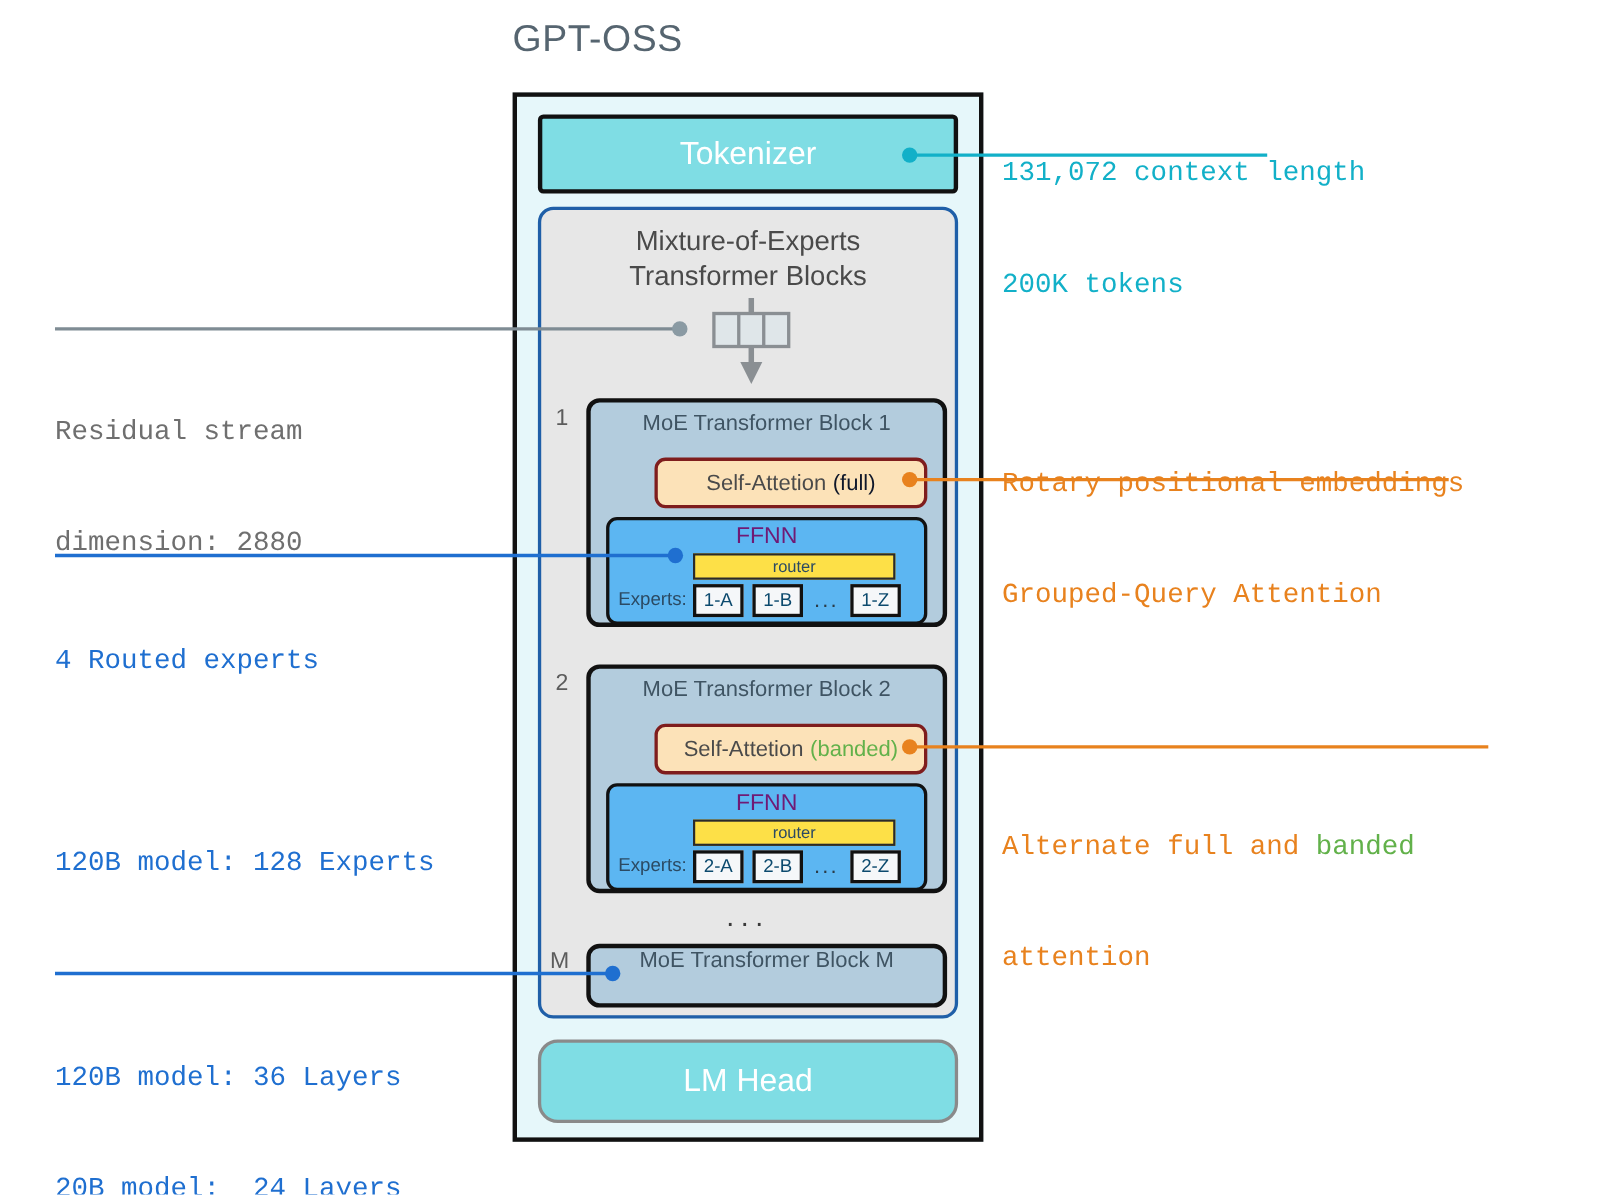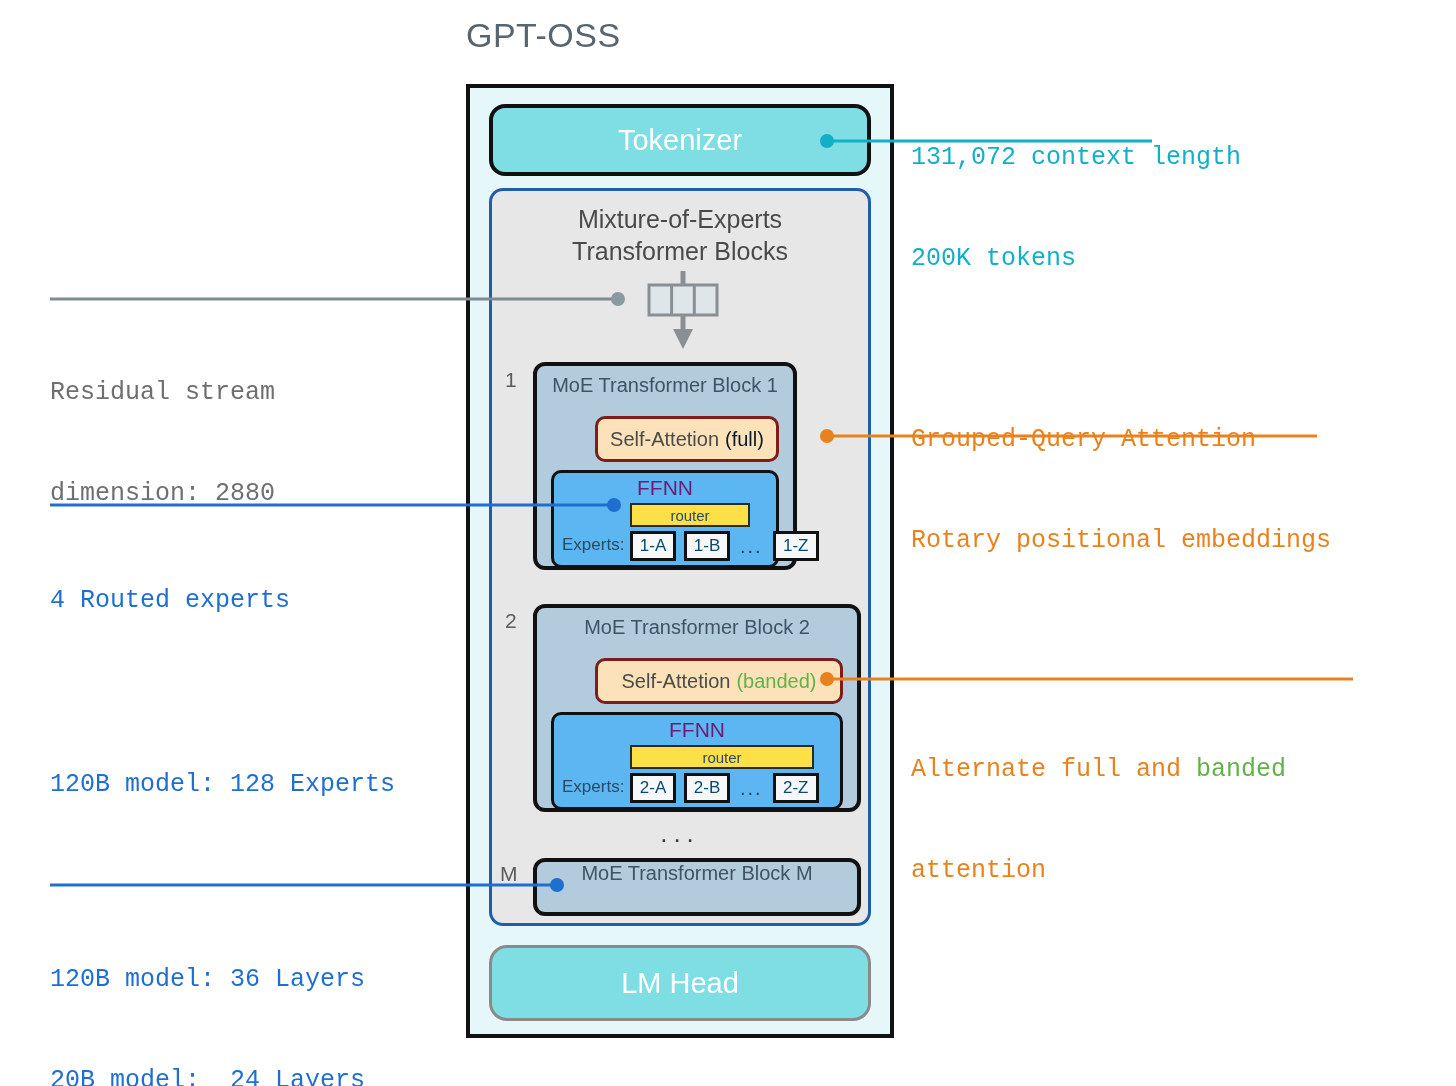--- a/index.html
+++ b/index.html
@@ -36,21 +36,21 @@
     box-sizing: border-box;
   }
 
   
   #tokenizer-box {
     position: absolute;
     left: 489px; top: 104px;
     width: 382px; height: 72px;
     background: #7fdde4;
     border: 4px solid #111111;
-    border-radius: 16px;
+    border-radius: 5px;
     box-sizing: border-box;
     display: flex; align-items: center; justify-content: center;
     color: #ffffff;
     font-size: 29px;
   }
 
   
   #moe-container {
     position: absolute;
     left: 489px; top: 188px;
@@ -242,21 +242,21 @@
 
 <svg id="residual-glyph" viewBox="0 0 100 80">
   <line x1="50" y1="0" x2="50" y2="64" stroke="#8a8f93" stroke-width="5"></line>
   <polygon points="50,78 40,58 60,58" fill="#8a8f93"></polygon>
   <rect x="16" y="14" width="68" height="30" fill="#dfe6e9" stroke="#8a8f93" stroke-width="3"></rect>
   <line x1="38.6" y1="14" x2="38.6" y2="44" stroke="#8a8f93" stroke-width="3"></line>
   <line x1="61.3" y1="14" x2="61.3" y2="44" stroke="#8a8f93" stroke-width="3"></line>
 </svg>
 
 <div class="block-index" style="left:505px; top:368px;">1</div>
-<div class="moe-block" style="left:533px; top:362px; width:264px; height:208px;">
+<div class="moe-block" style="left:533px; top:362px; width:328px; height:208px;">
   <div class="block-title">MoE Transformer Block 1</div>
   <div class="attn-box" style="top:50px;">
     <span>Self-Attetion</span>
     <span class="attn-variant-full">(full)</span>
   </div>
   <div class="ffnn-box" style="top:104px;">
     <div class="ffnn-title">FFNN</div>
     <div class="router-box">
       <span>router</span>
     </div>
@@ -338,20 +338,20 @@
   <div style="height:16px;"></div>
   <div>120B model: 128 Experts</div>
 </div>
 
 <div class="annot annot-blue mono" style="left:50px; top:895px;">
   <div>120B model: 36 Layers</div>
   <div>20B model:  24 Layers</div>
 </div>
 
 <div class="annot annot-orange mono" style="left:911px; top:355px;">
+  <div>Rotary positional embeddings</div>
   <div>Grouped-Query Attention</div>
-  <div>Rotary positional embeddings</div>
 </div>
 
 <div class="annot annot-orange mono" style="left:911px; top:685px;">
   <div><span>Alternate full and </span><span class="inline-green">banded</span></div>
   <div>attention</div>
 </div>
 
 </body></html>

